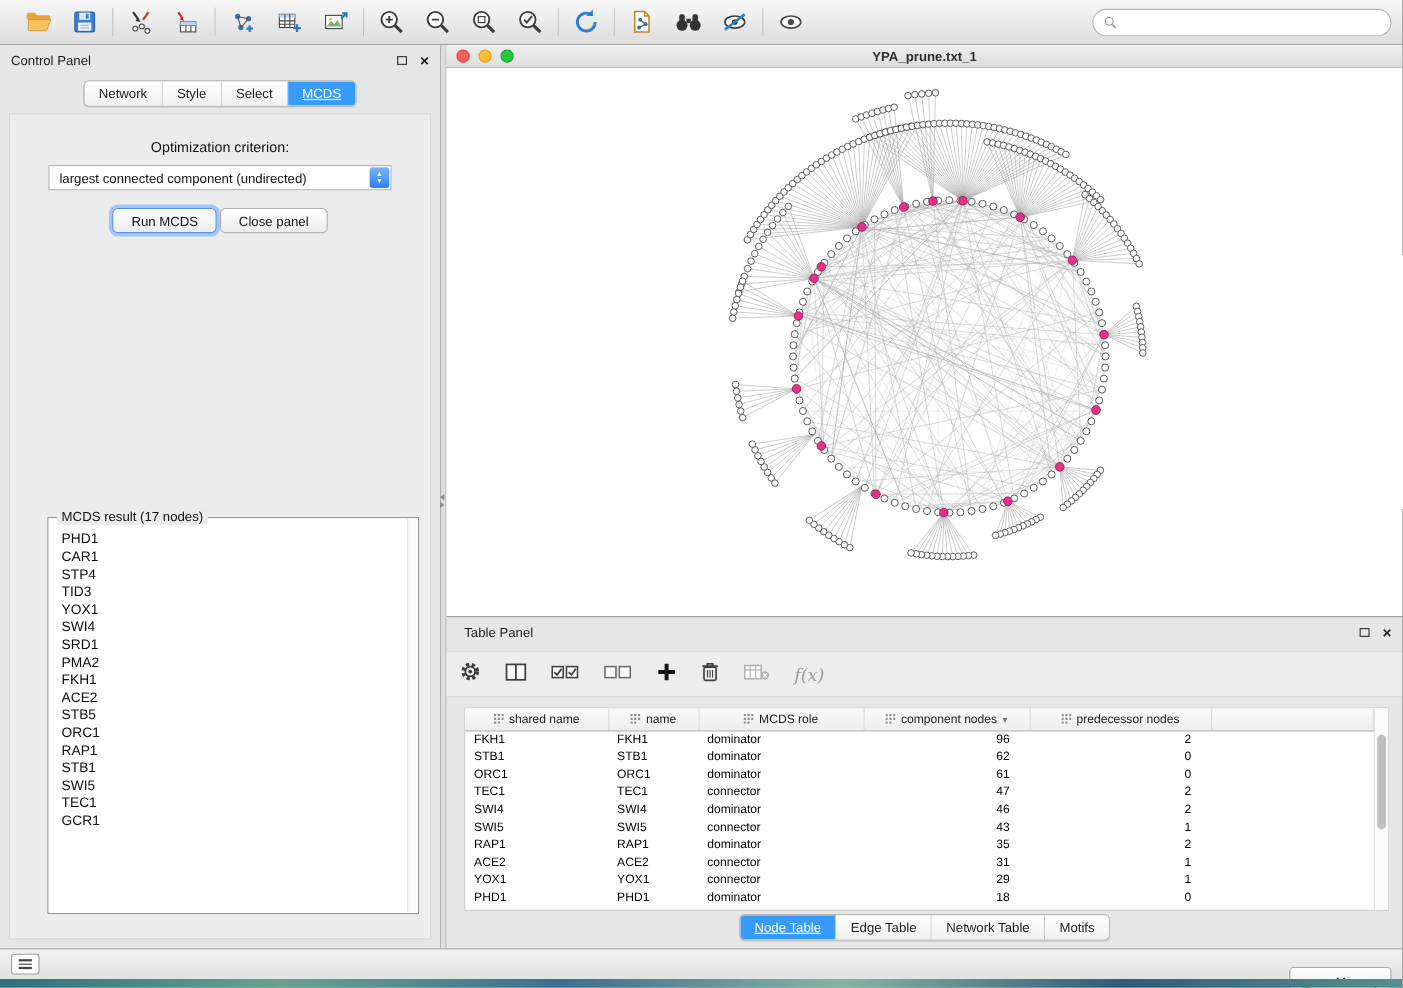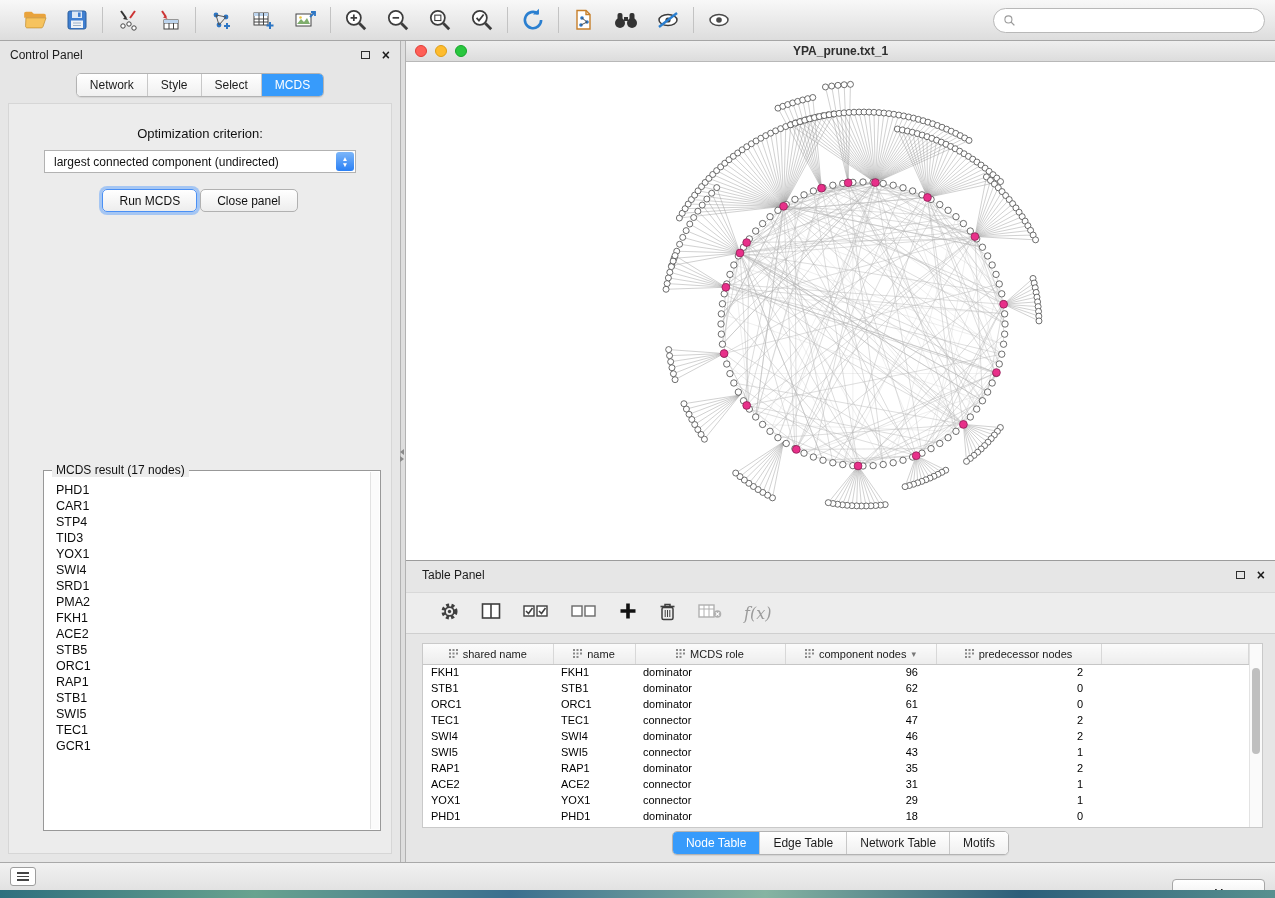--- a/index.html
+++ b/index.html
@@ -21,21 +21,21 @@
   .panel-head { height:28px; display:flex; align-items:center; padding:0 10px; font-size:12px; color:#1c1c1c; }
   .win-btns { margin-left:auto; display:flex; align-items:center; gap:12px; }
   .win-float { width:9px; height:8px; border:1.5px solid #2e2e2e; display:inline-block; }
   .win-close { font-size:14px; font-weight:700; color:#1c1c1c; line-height:10px; }
 
   .seg { display:inline-flex; border:1px solid #b3b3b3; border-radius:5px; overflow:hidden; background:#fff;
     box-shadow:0 1px 1px rgba(0,0,0,.08); }
   .seg-btn { height:22px; padding:0 13px; font-size:12px; color:#1c1c1c; background:linear-gradient(#ffffff,#f0f0f0);
     border:none; border-right:1px solid #c8c8c8; display:flex; align-items:center; }
   .seg-btn:last-child { border-right:none; }
-  .seg-btn.active { background:#379bfb; color:#fff; }
+  .seg-btn.active { background:#379bfb; color:#fff;text-decoration:underline; }
   .cp-tabs { display:flex; justify-content:center; margin-top:4px; }
 
   .cp-body { position:absolute; top:62px; left:8px; right:8px; bottom:8px; background:#ececec;
     border:1px solid #d6d6d6; }
   .opt-label { text-align:center; margin-top:22px; font-size:13px; color:#111; }
   .dropdown { margin:9px auto 0; width:312px; height:23px; background:#fff; border:1px solid #b2b2b2;
     border-radius:0; position:relative; display:flex; align-items:center; padding-left:9px; font-size:12px; color:#111; }
   .dd-btn { position:absolute; right:1px; top:1px; bottom:1px; width:18px; border-radius:3px;
     background:linear-gradient(#7cb6f9,#2a80f5); color:#fff; display:flex; flex-direction:column;
     align-items:center; justify-content:center; font-size:6.5px; line-height:6px; }
@@ -63,21 +63,21 @@
   .net-titlebar { height:21px; background:linear-gradient(#efefef,#dcdcdc); border-bottom:1px solid #b8b8b8;
     display:flex; align-items:center; padding:0 9px; position:relative; }
   .traffic { display:flex; gap:8px; z-index:2; }
   .light { width:12px; height:12px; border-radius:50%; }
   .net-title { position:absolute; left:0; right:0; text-align:center; font-size:12px; font-weight:700; color:#2e2e2e; }
   .net-canvas { position:absolute; top:21px; left:0; right:0; bottom:0; background:#fff; }
 
   
   .table-panel { position:absolute; left:406px; top:560px; width:869px; bottom:36px; background:#e6e6e6; border-top:1px solid #9c9c9c; }
   .tp-toolbar { margin-top:3px; height:42px; background:#ededed; border-top:1px solid #d8d8d8; border-bottom:1px solid #cfcfcf;
-    display:flex; align-items:center; gap:22px; padding:0 34px; }
+    display:flex; align-items:center; gap:22px; padding:0 12px; }
   .fx { font-family:"DejaVu Serif", serif; font-style:italic; font-size:16px; color:#9b9b9b; }
   .tp-table-wrap { position:absolute; left:16px; right:12px; top:82px; bottom:34px; background:#fff; border:1px solid #c9c9c9; }
   table.node-table { width: calc(100% - 13px); border-collapse:collapse; table-layout:fixed; }
   .node-table thead th { height:20px; background:linear-gradient(#fbfbfb,#ededed); border-right:1px solid #d8d8d8;
     border-bottom:1px solid #c6c6c6; font-size:11px; font-weight:400; color:#1b1b1b; }
   .th-inner { display:flex; align-items:center; justify-content:center; gap:5px; }
   .node-table tbody td { height:16px; font-size:11px; color:#000; padding:0 8px; white-space:nowrap; overflow:hidden; }
   .node-table td.num { text-align:right; padding-right:18px; }
   .chev { color:#777; font-size:9px; }
   .v-scroll { position:absolute; right:0; top:0; bottom:0; width:13px; background:#fafafa; border-left:1px solid #e3e3e3; }

